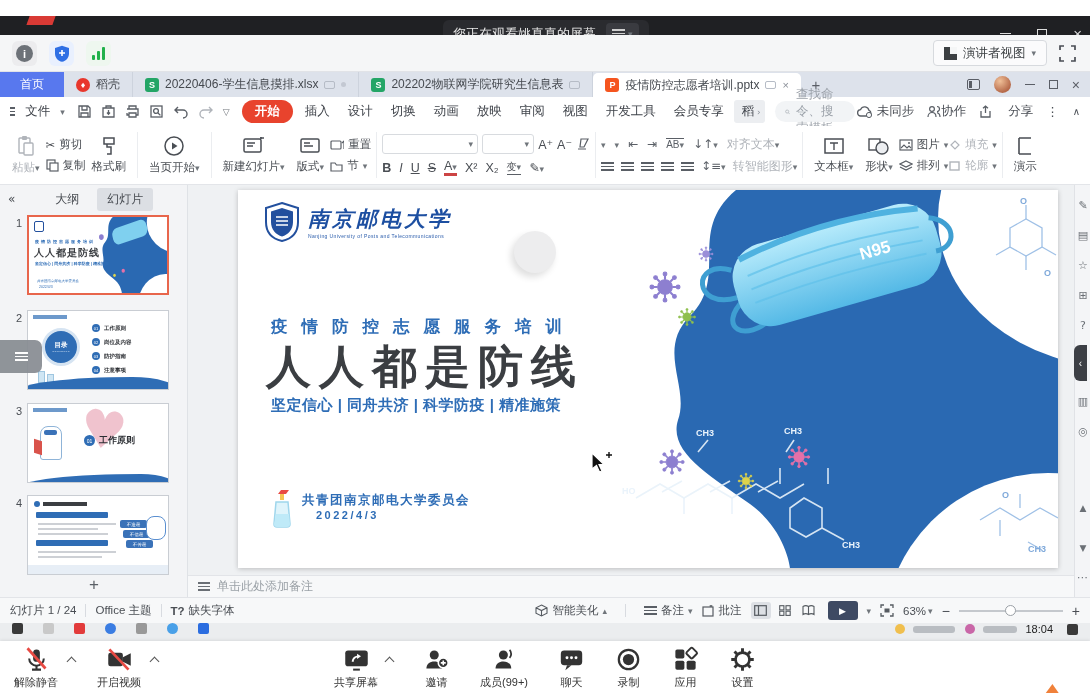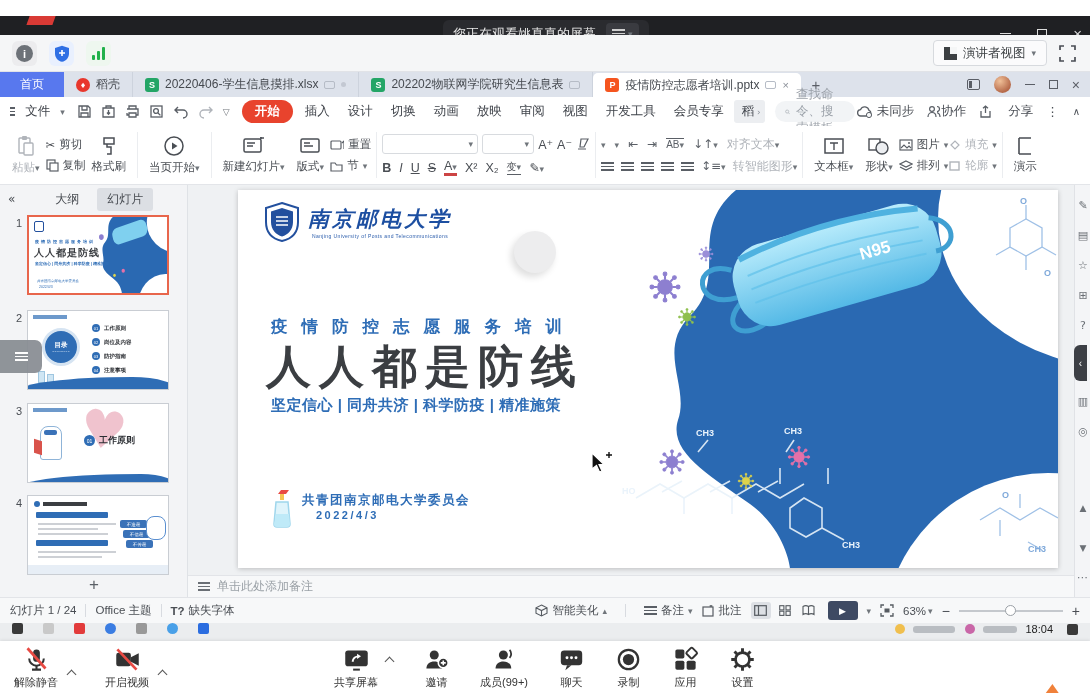--- a/index.html
+++ b/index.html
@@ -97,21 +97,21 @@
 .sl-track{width:104px;height:2px;background:#c4c8cd;position:relative}
 .sl-knob{position:absolute;left:44%;top:-5px;width:11px;height:11px;border-radius:50%;background:#fff;border:1px solid #9aa0a6}
 
 .taskbar{position:absolute;left:0;top:623px;width:100%;height:18px;background:#ebedef;display:flex;align-items:flex-start;padding:0 12px;gap:20px}
 .tbi{width:11px;height:11px;border-radius:2px;flex:none}
 .tbpill{height:7px;border-radius:3px;background:#b9bdc2}
 .tbtime{font-size:11px;color:#222;margin-left:8px}
 
 .meeting-bar{position:absolute;left:0;top:641px;width:100%;height:52px;background:#fff;box-shadow:0 -1px 3px rgba(0,0,0,.08)}
 .mitem{display:flex;flex-direction:column;align-items:center;gap:2px;font-size:11px;color:#333;white-space:nowrap}
-.mleft{position:absolute;left:14px;top:5px;display:flex;gap:10px;align-items:center}
+.mleft{position:absolute;left:14px;top:5px;display:flex;gap:10px;align-items:flex-start}
 .mcenter{position:absolute;left:0;right:0;top:5px;display:flex;justify-content:center;gap:30px;align-items:flex-start}
 .chev-up{width:7px;height:7px;border-top:1.6px solid #555;border-right:1.6px solid #555;transform:rotate(-45deg);margin-top:12px}
 .leave-btn{position:absolute;right:16px;top:9px;border:1px solid #e85a52;color:#e85a52;border-radius:6px;padding:7px 17px;font-size:13.5px;background:#fff}
 .orange-cr{position:absolute;right:30px;bottom:-6px;width:0;height:0;border-left:16px solid transparent;border-right:6px solid transparent;border-bottom:14px solid #f0813a;transform:rotate(-12deg)}
 
 .logo-cn{font-size:21px;font-weight:bold;color:#1d4fa1;letter-spacing:3px;font-style:italic;font-family:"Liberation Serif","DejaVu Serif",serif}
 .logo-en{font-size:5px;color:#2a5cab;letter-spacing:.4px}
 .kicker{font-size:16.5px;font-weight:bold;color:#2e6db6;letter-spacing:14px;white-space:nowrap}
 .stitle{font-size:45px;font-weight:bold;color:#3b3e42;letter-spacing:8px;white-space:nowrap}
 .ssub{font-size:15px;font-weight:bold;color:#2e6db6;letter-spacing:.5px;white-space:nowrap}
@@ -642,21 +642,21 @@
       <span class="chemlab blue" style="left:806px;top:78px">O</span>
       <span class="chemlab blue" style="left:764px;top:300px">O</span>
       <span class="chemlab blue" style="left:790px;top:354px">CH3</span>
 
       <div class="abs flex" style="left:26px;top:12px;gap:8px">
         <svg width="36" height="40" viewBox="0 0 36 40">
           <path d="M18,1 L34,6 V20 C34,31 27,37 18,39 C9,37 2,31 2,20 V6 Z" fill="#fff" stroke="#23509e" stroke-width="2"></path>
           <path d="M18,6 L29,9.5 V20 C29,28 24,32.5 18,34.5 C12,32.5 7,28 7,20 V9.5 Z" fill="#23509e"></path>
           <path d="M12,15 h12 M12,19 h12 M12,23 h12" stroke="#fff" stroke-width="1.4"></path>
         </svg>
-        <div class="col" style="align-items:center">
+        <div class="col" style="align-items:flex-start">
           <span class="logo-cn">南京邮电大学</span>
           <span class="logo-en">Nanjing University of Posts and Telecommunications</span>
         </div>
       </div>
 
       <div class="abs kicker" style="left:33px;top:126px">疫情防控志愿服务培训</div>
       <div class="abs stitle" style="left:28px;top:147px">人人都是防线</div>
       <div class="abs ssub" style="left:33px;top:206px">坚定信心 | 同舟共济 | 科学防疫 | 精准施策</div>
 
       <svg class="abs" style="left:32px;top:298px" width="24" height="40" viewBox="0 0 24 40">
@@ -784,21 +784,21 @@
       <div class="mitem">
         <svg width="27" height="27" viewBox="0 0 24 24">
           <rect x="9" y="3" width="6" height="11" rx="3" fill="#333"></rect>
           <path d="M5.5 11c0 3.6 2.9 6.5 6.5 6.5s6.5-2.9 6.5-6.5" stroke="#333" stroke-width="1.8" fill="none"></path>
           <path d="M12 17.5V21M8 21h8" stroke="#333" stroke-width="1.8"></path>
           <path d="M4 2l16 18" stroke="#e84a43" stroke-width="2.4"></path>
         </svg>
         <span>解除静音</span>
       </div>
       <i class="chev-up"></i>
-      <div class="mitem" style="margin-left:20px">
+      <div class="mitem" style="margin-left:12px">
         <svg width="27" height="27" viewBox="0 0 24 24">
           <rect x="2" y="6" width="13" height="12" rx="2" fill="#333"></rect>
           <path d="M15 10l7-3.5v11L15 14z" fill="#333"></path>
           <path d="M3 3l17 18" stroke="#e84a43" stroke-width="2.4"></path>
         </svg>
         <span>开启视频</span>
       </div>
       <i class="chev-up"></i>
     </div>
 

